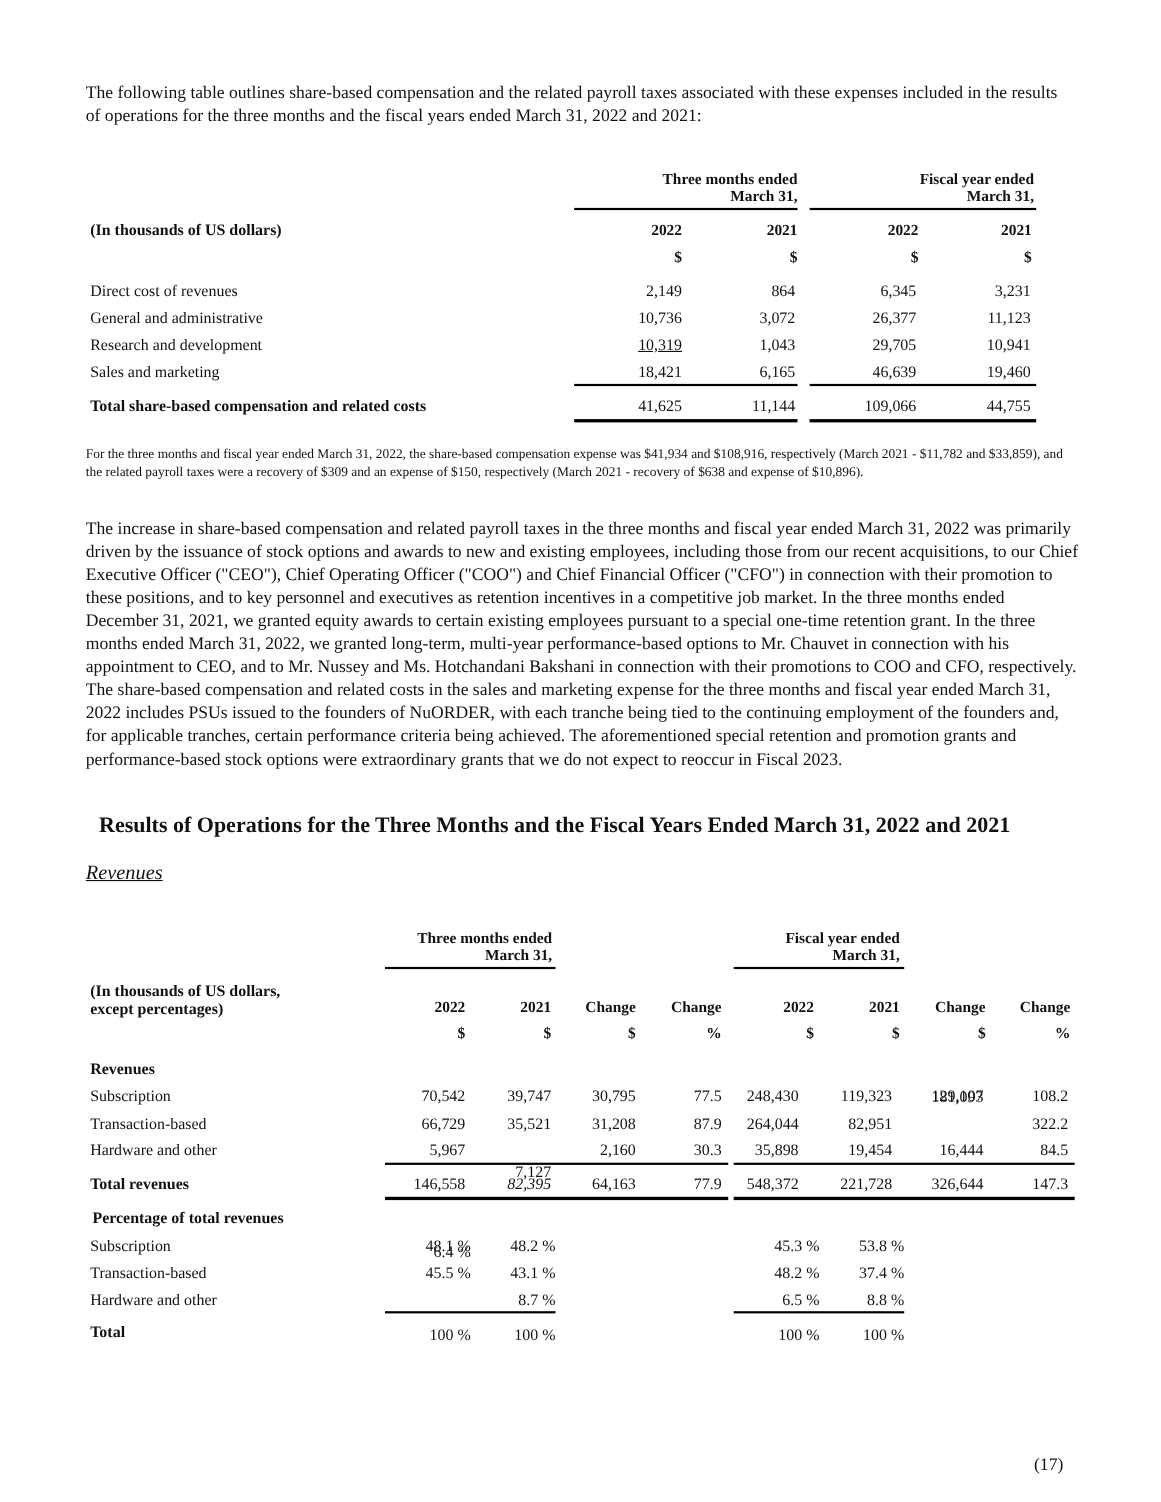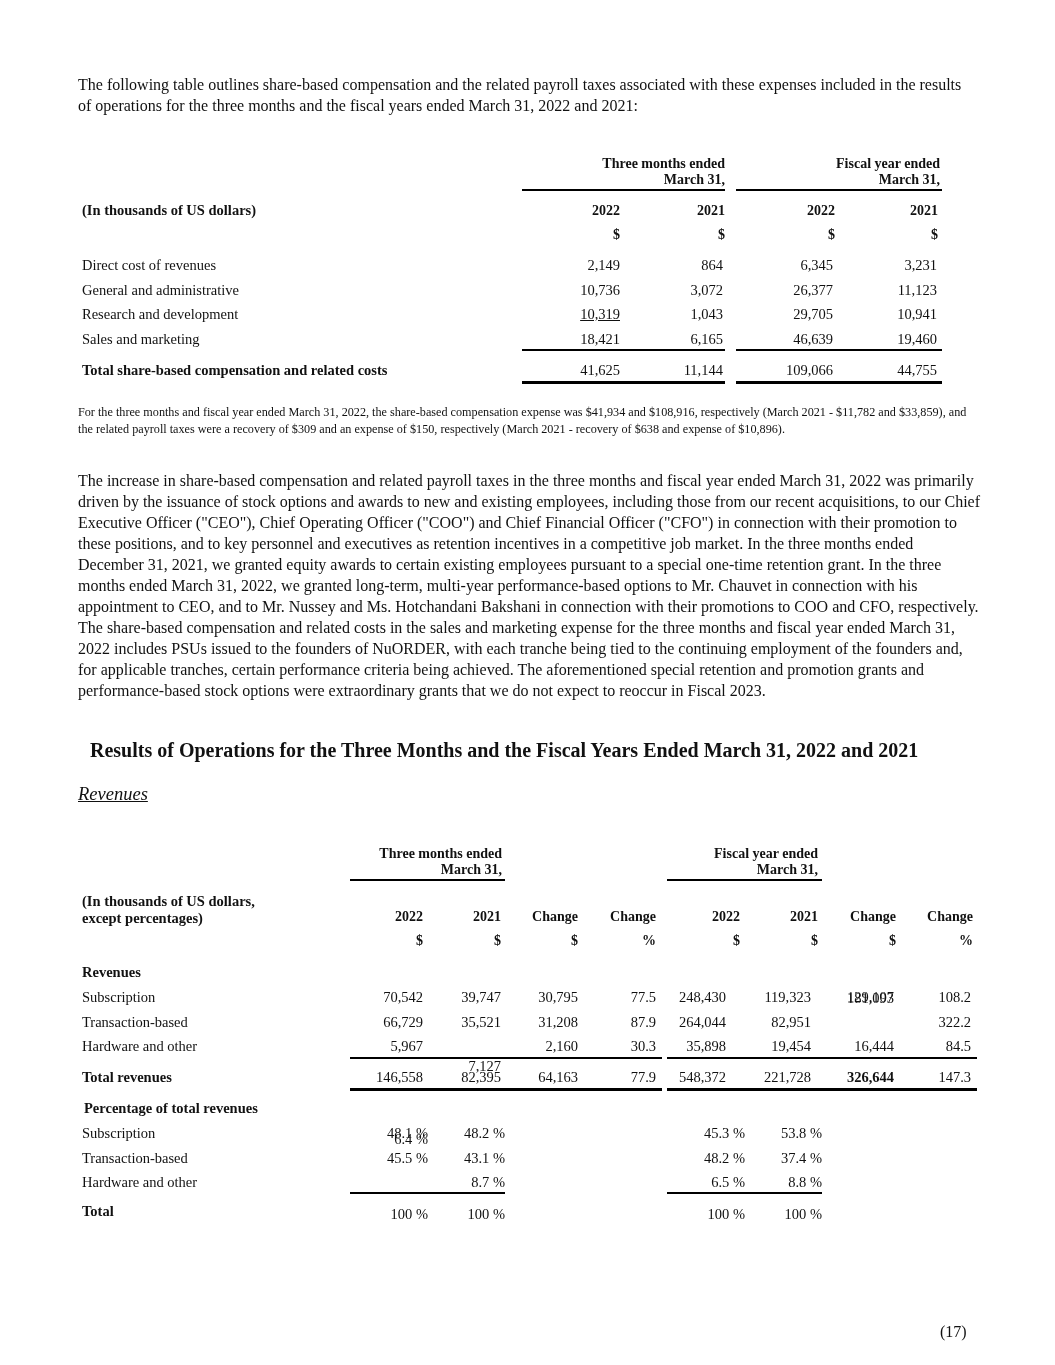--- a/index.html
+++ b/index.html
@@ -169,26 +169,26 @@
     <div class="t num" style="left:728px; width:83px; top:1038px;">19,454</div>
     <div class="t num" style="left:806px; width:88px; top:1038px;">16,444</div>
     <div class="t num" style="left:883px; width:88px; top:1038px;">84.5</div>
   </div>
   <div class="rule" style="left:350px; top:1057px; width:312px; height:1.5px;"></div>
   <div class="rule" style="left:667px; top:1057px; width:310px; height:1.5px;"></div>
 
   <div>
     <div class="t b lbl" style="left:82px; top:1069px;">Total revenues</div>
     <div class="t num" style="left:333px; width:90px; top:1069px;">146,558</div>
-    <div class="t num" style="left:411px; width:90px; top:1069px;">82,395</div>
+    <div class="t num" style="left:411px; width:90px; top:1069px;font-style:italic;">82,395</div>
     <div class="t num" style="left:488px; width:90px; top:1069px;">64,163</div>
     <div class="t num" style="left:566px; width:90px; top:1069px;">77.9</div>
     <div class="t num" style="left:650px; width:76px; top:1069px;">548,372</div>
     <div class="t num" style="left:728px; width:83px; top:1069px;">221,728</div>
-    <div class="t num" style="left:806px; width:88px; top:1069px;font-weight:bold;">326,644</div>
+    <div class="t num" style="left:806px; width:88px; top:1069px;">326,644</div>
     <div class="t num" style="left:883px; width:88px; top:1069px;text-align:right;">147.3</div>
   </div>
   <div class="rule" style="left:350px; top:1088px; width:312px; height:3px;"></div>
   <div class="rule" style="left:667px; top:1088px; width:310px; height:3px;"></div>
 
   <div class="t b lbl" style="left:84px; top:1100px;">Percentage of total revenues</div>
 
   <div>
     <div class="t lbl" style="left:82px; top:1125px;">Subscription</div>
     <div class="t num" style="left:333px; width:95px; top:1125px;">48.1 %</div>

